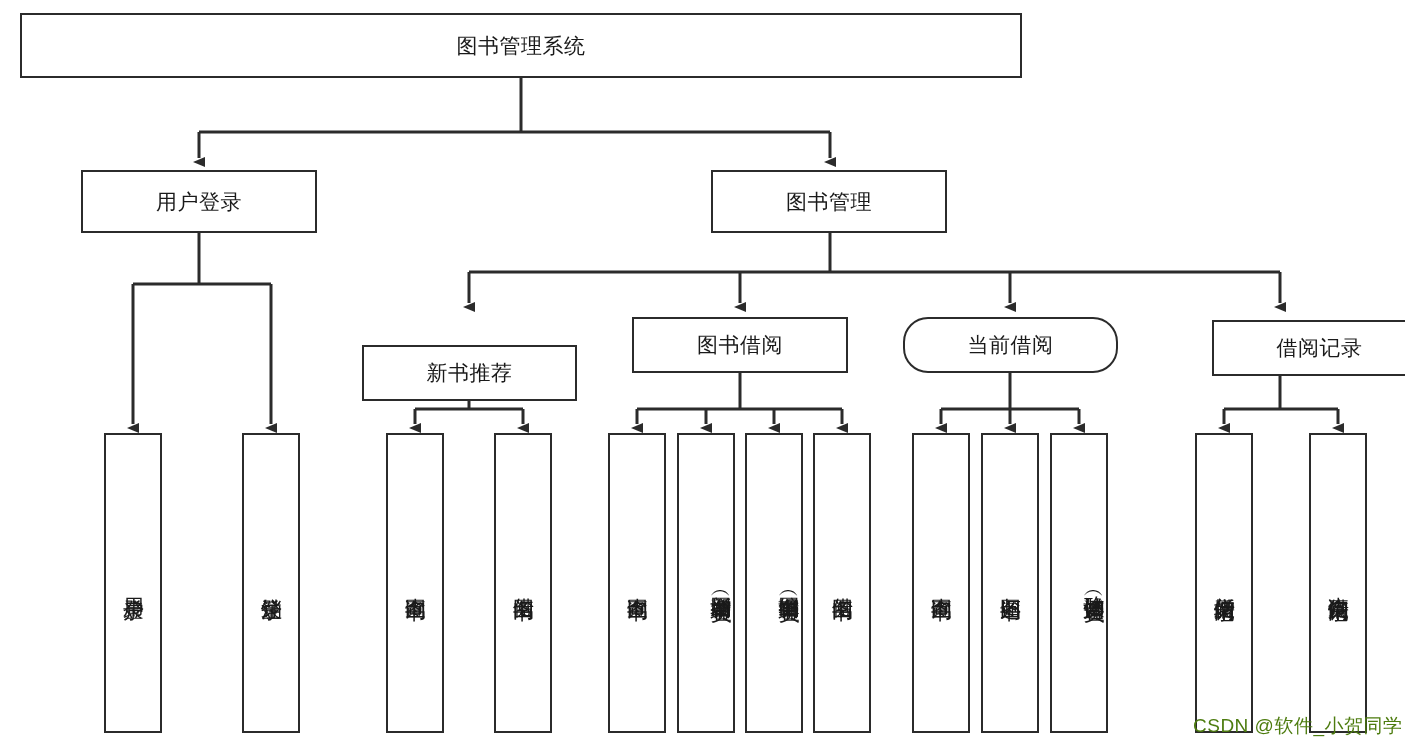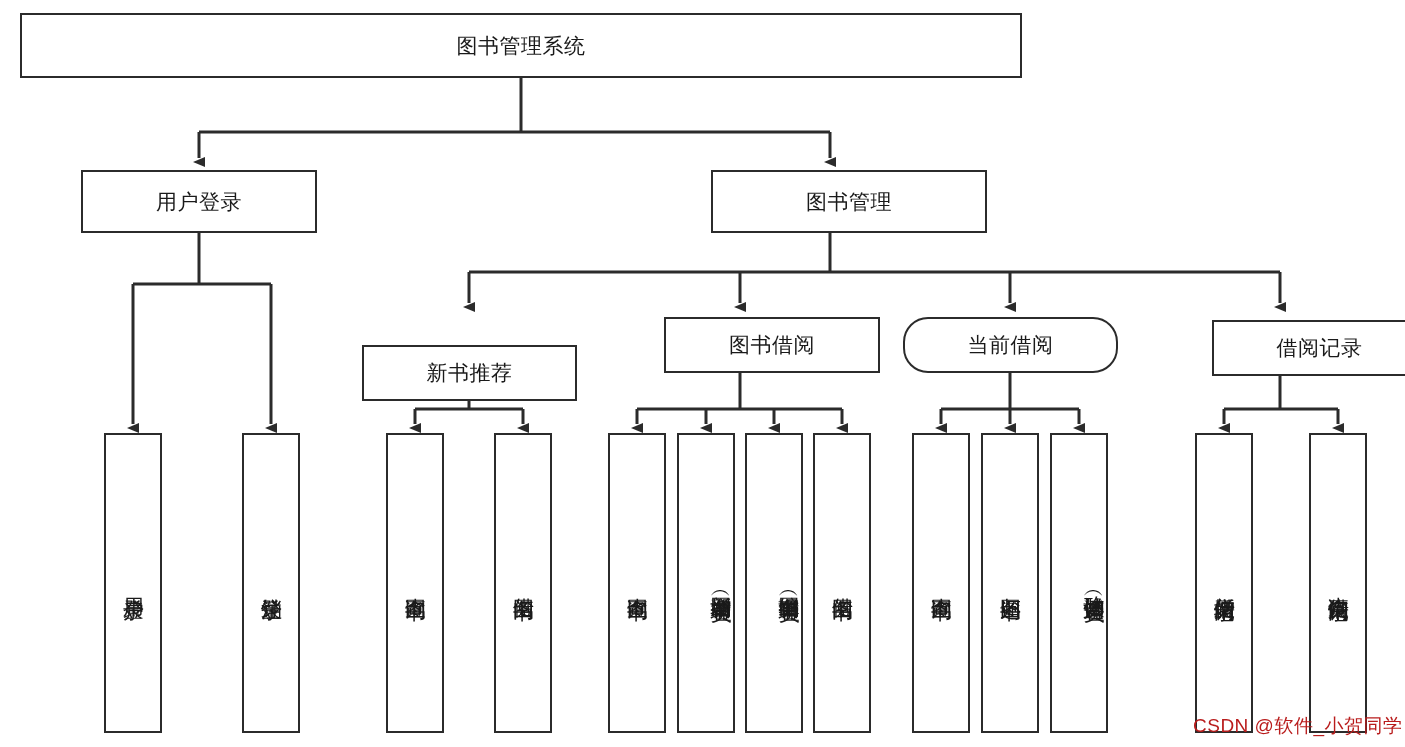--- a/index.html
+++ b/index.html
@@ -52,21 +52,21 @@
     justify-content: center;
   }
   .node.vert .vtext {
     writing-mode: vertical-rl;
     text-orientation: upright;
     white-space: nowrap;
   }
   .watermark {
     position: absolute;
     font-size: 19px;
-    color: #b91c1c;
+    color: #4d7c0f;
     white-space: nowrap;
     letter-spacing: 0.5px;
   }
 </style>
 </head>
 <body>
 
 <div id="canvas">
 
   <svg class="edges" viewBox="0 0 1405 747">
@@ -119,28 +119,28 @@
     </g>
   </svg>
 
   <div class="node horiz" style="left:20px; top:13px; width:1002px; height:65px;">
     <span>图书管理系统</span>
   </div>
 
   <div class="node horiz" style="left:81px; top:170px; width:236px; height:63px;">
     <span>用户登录</span>
   </div>
-  <div class="node horiz" style="left:711px; top:170px; width:276px; height:63px;">
+  <div class="node horiz" style="left:711px; top:170px; width:236px; height:63px;">
     <span>图书管理</span>
   </div>
 
   <div class="node horiz" style="left:362px; top:317px; width:215px; height:56px;margin-top:28px;">
     <span>新书推荐</span>
   </div>
-  <div class="node horiz" style="left:632px; top:317px; width:216px; height:56px;margin-left:32px;">
+  <div class="node horiz" style="left:632px; top:317px; width:216px; height:56px;">
     <span>图书借阅</span>
   </div>
   <div class="node horiz" style="left:903px; top:317px; width:215px; height:56px;border-radius:25px;">
     <span>当前借阅</span>
   </div>
   <div class="node horiz" style="left:1173px; top:320px; width:215px; height:56px;margin-left:39px;">
     <span>借阅记录</span>
   </div>
 
   <div class="node vert" style="left:104px; top:433px; width:58px; height:300px;">

